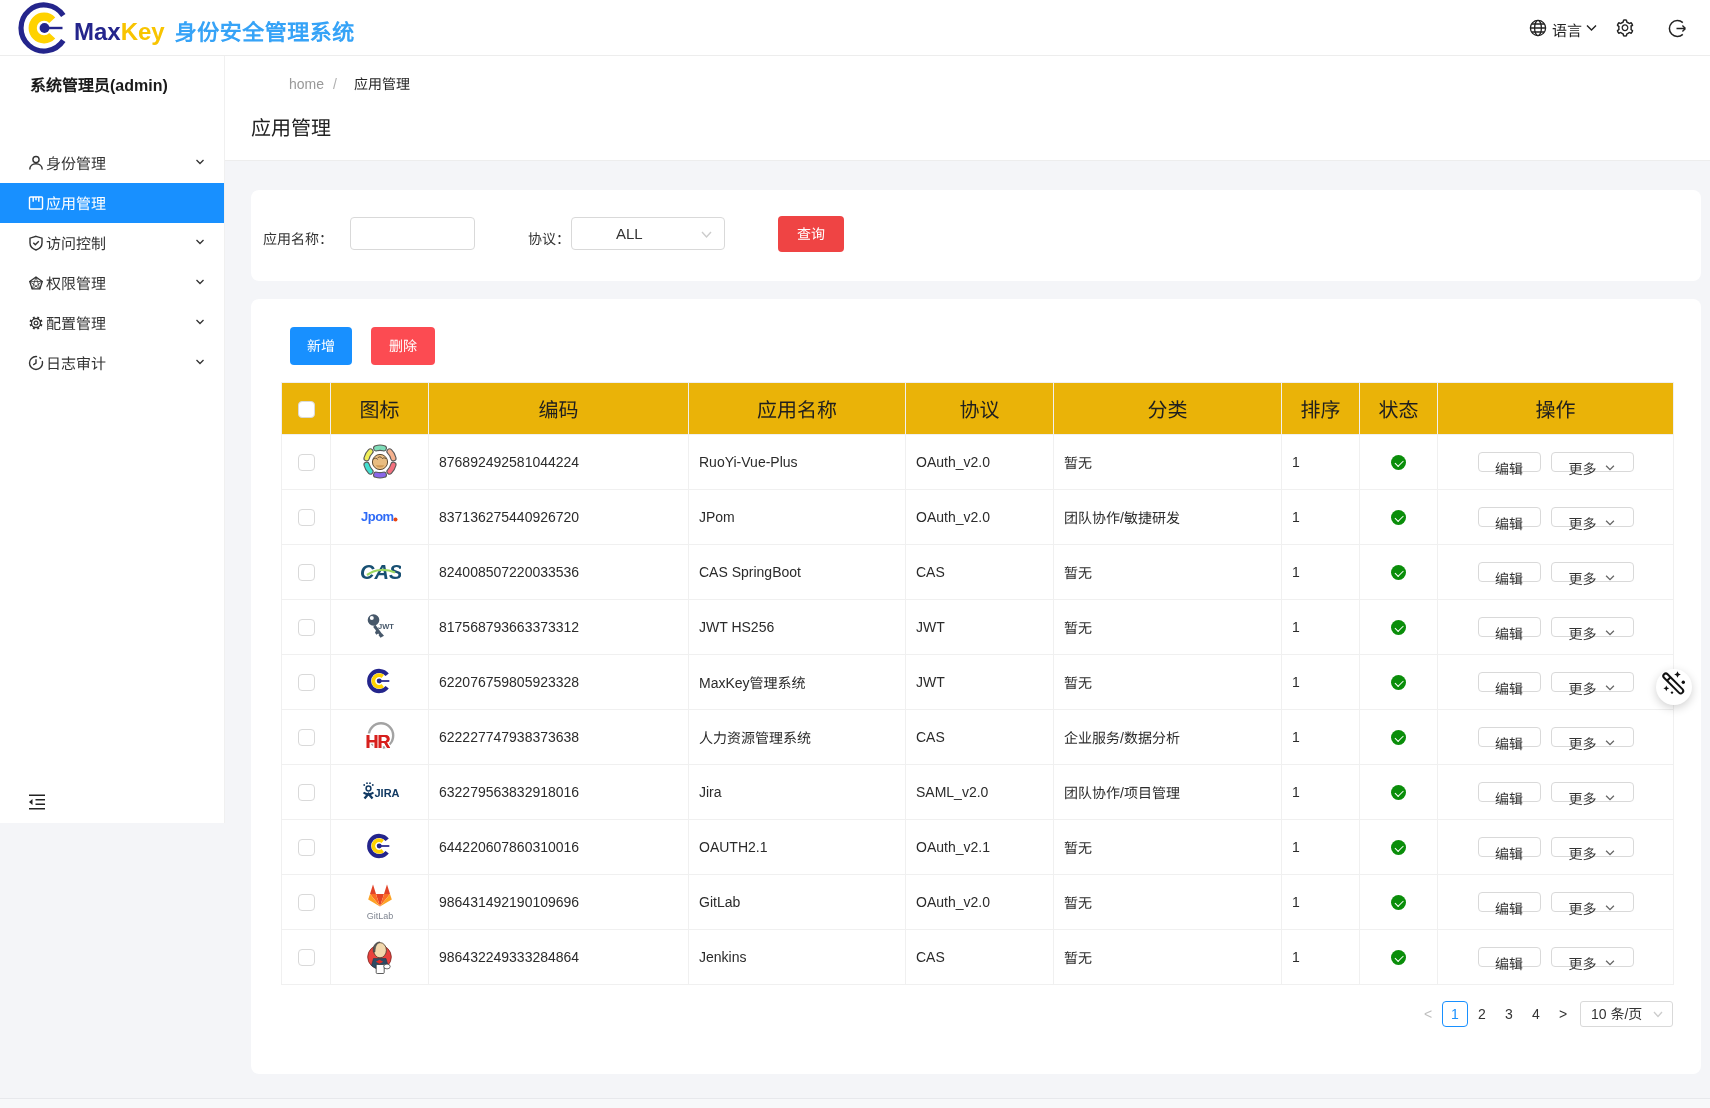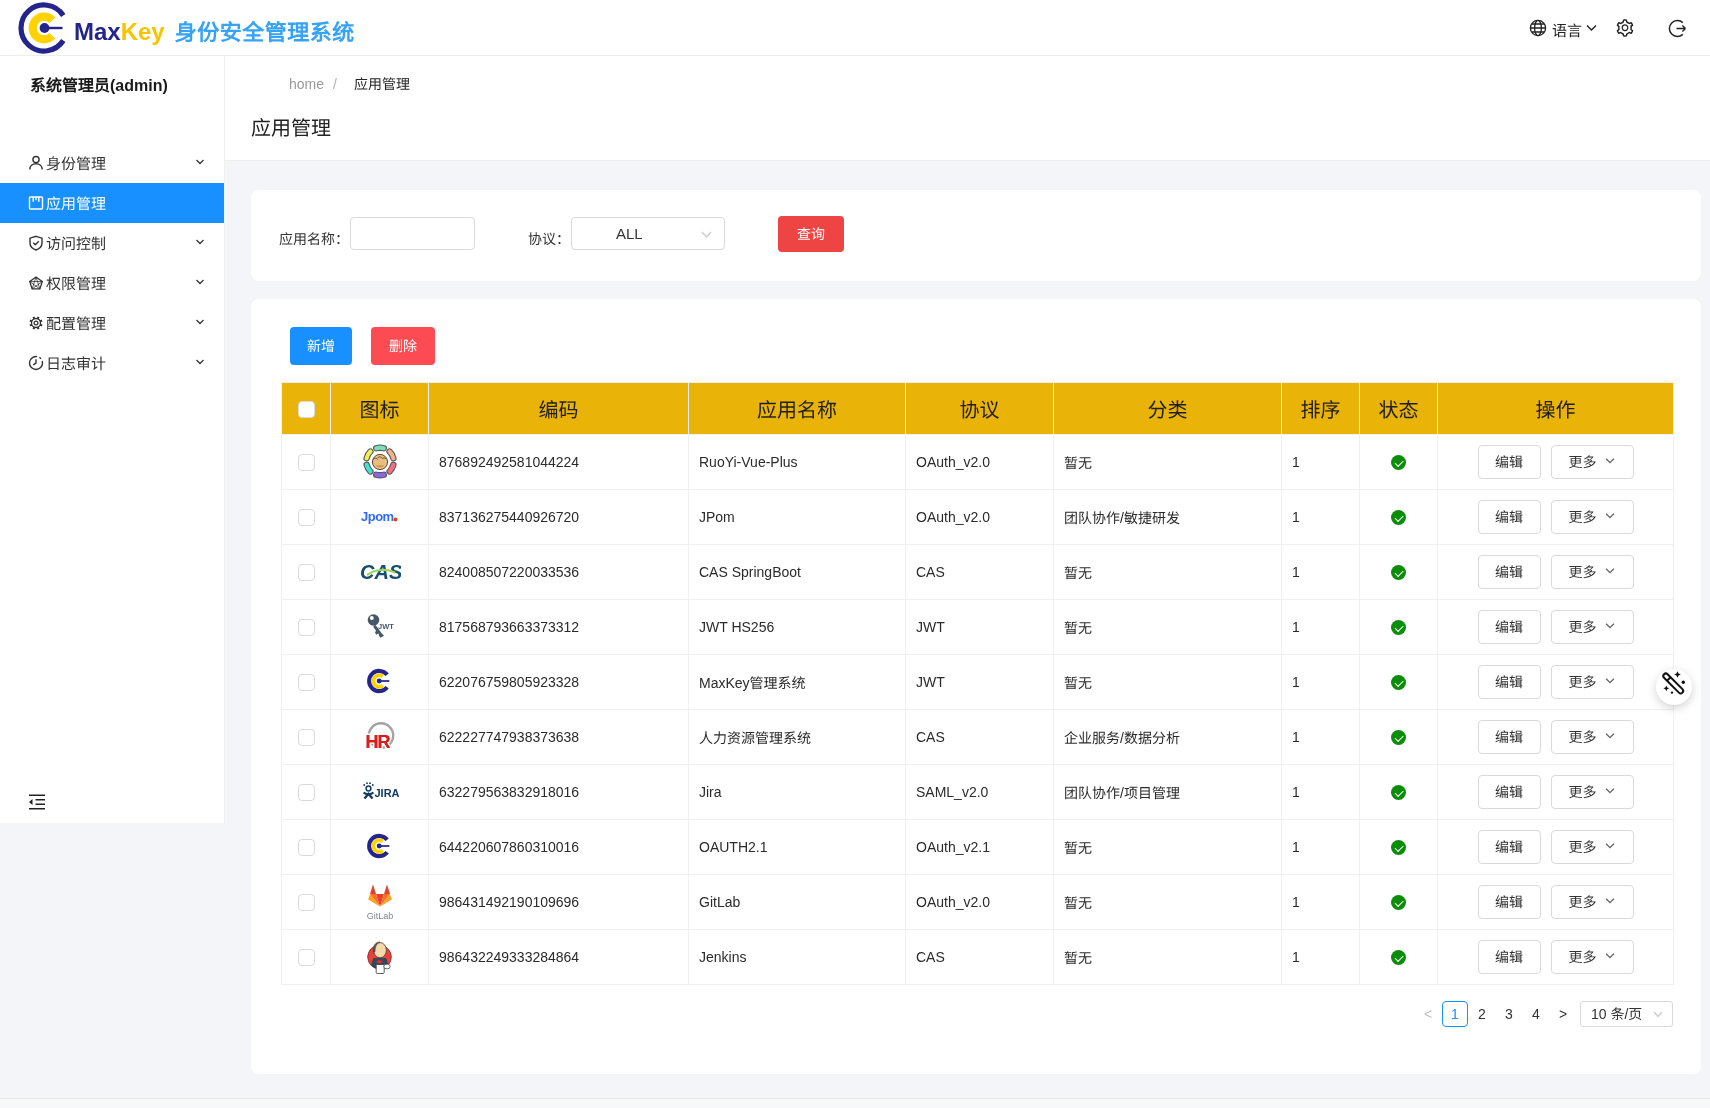--- a/index.html
+++ b/index.html
@@ -51,21 +51,21 @@
 
   
   #tbl { position:absolute; left:30px; top:83px; border-collapse:collapse; table-layout:fixed; width:1392px; }
   #tbl th, #tbl td { border:1px solid #f0f0f0; font-weight:normal; overflow:hidden; }
   #tbl thead th { height:52px; background:#eab308; font-size:20px; color:#1f1f1f; font-weight:500; text-align:center; }
   #tbl tbody td { height:55px; font-size:14px; color:#2b2b2b; padding-left:10px; }
   #tbl td.c { text-align:center; padding-left:0; }
   .ckb { display:inline-block; width:17px; height:17px; border:1px solid #d9d9d9; border-radius:4px; background:#fff; vertical-align:middle; }
   .stat { display:inline-block; width:15px; height:15px; border-radius:50%; background:#0a8e0a; position:relative; vertical-align:middle; }
   .stat:after { content:""; position:absolute; left:3.6px; top:4.2px; width:7px; height:3.5px; border-left:1.6px solid #fff; border-bottom:1.6px solid #fff; transform:rotate(-45deg); }
-  .obtn { display:inline-block; height:34px; line-height:32px; border:1px solid #d9d9d9; border-radius:4px; background:#fff; color:#333; font-size:14px; vertical-align:middle; }
+  .obtn { display:inline-block; height:20px; line-height:32px; border:1px solid #d9d9d9; border-radius:4px; background:#fff; color:#333; font-size:14px; vertical-align:middle; }
   .obtn.e { width:63px; }
   .obtn.m { width:83px; margin-left:10px; }
   .obtn.m .chev { display:inline-block; width:12px; height:10px; margin-left:7px; position:relative; top:-1px; }
 
   
   #pager { position:absolute; right:28px; top:702px; height:26px; }
   .pg { display:inline-block; vertical-align:top; height:26px; line-height:26px; text-align:center; font-size:14px; color:#333; margin-left:1px; width:26px; }
   .pg.cur { border:1px solid #1890ff; border-radius:4px; color:#1890ff; line-height:24px; }
   .pg.arr { color:#bfbfbf; }
   .pgsel { display:inline-block; vertical-align:top; margin-left:4px; width:93px; height:26px; border:1px solid #d9d9d9; border-radius:3px; line-height:24px; font-size:14px; color:#333; padding-left:10px; position:relative; background:#fff; }
@@ -174,21 +174,21 @@
     <path d="M4.5 5 L1 8 L4.5 11 Z" fill="#222" stroke="none"></path>
   </svg>
 </div>
 
 <div id="pagehead">
   <div id="crumb">home<span class="sep">/</span><span class="cur">应用管理</span></div>
   <div id="ptitle">应用管理</div>
 </div>
 
 <div class="card" id="card1">
-  <div class="flabel" style="left:28px;">应用名称：</div>
+  <div class="flabel" style="left:12px;">应用名称：</div>
   <div id="inp1"></div>
   <div class="flabel" style="left:277px;">协议：</div>
   <div id="sel1">
       <span class="v">ALL</span>
     <svg style="position:absolute;right:12px;top:13px;" width="11" height="8" viewBox="0 0 11 8" fill="none" stroke="#ccc" stroke-width="1.4">
         <path d="M1 1 L5.5 6 L10 1"></path>
       </svg>
   </div>
   <div class="btn" id="qbtn">查询</div>
 </div>

